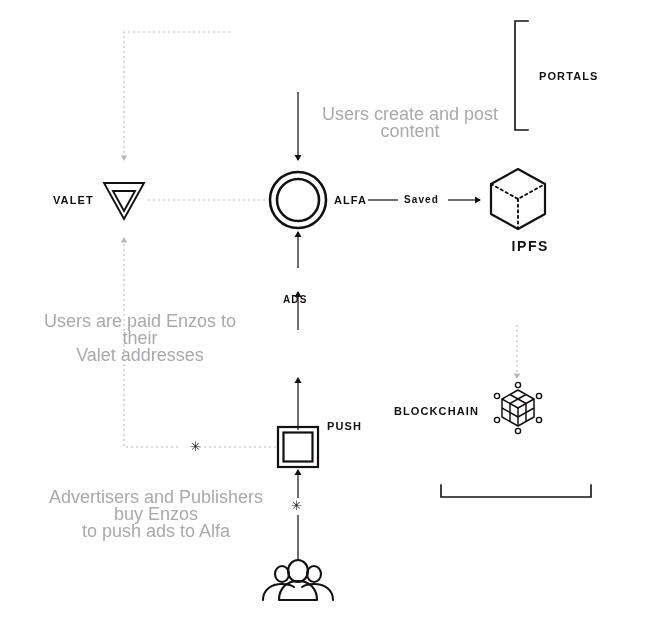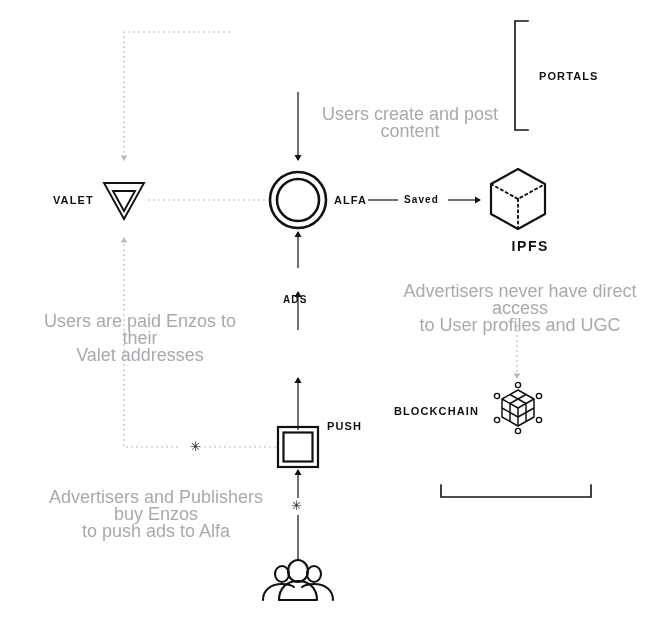--- a/index.html
+++ b/index.html
@@ -158,22 +158,20 @@
       <g class="stroke-dark" stroke-width="1.9" stroke-linejoin="round" stroke-dasharray="2.2 3.4" stroke-linecap="round">
         <path d="M4 18 L31 33 L58 18"></path>
         <path d="M31 33 L31 63"></path>
       </g>
     </svg>
     <div class="node-label big" style="margin-top:6px;">IPFS</div>
   </div>
 
   <div class="abs edge-label" style="left:283px; top:273px;margin-top:21px;">ADS</div>
 
-  <div class="abs note" style="left:392px; top:283px; width:256px; text-align:center;">Advertisers never have direct access
-to User profiles and UGC</div>
 
   <div class="abs note" style="left:38px; top:313px; width:204px; text-align:center;">Users are paid Enzos to their
 Valet addresses</div>
 
 
   <div class="abs node-label" style="left:394px; top:405px;">BLOCKCHAIN</div>
   <div class="abs" style="left:493px; top:381px;">
     <svg width="50" height="54" viewBox="0 0 50 54">
       <g class="stroke-dark" stroke-width="1.5" stroke-linejoin="round" fill="none">
         <path d="M25 9 L41 18 L41 36 L25 45 L9 36 L9 18 z"></path>

